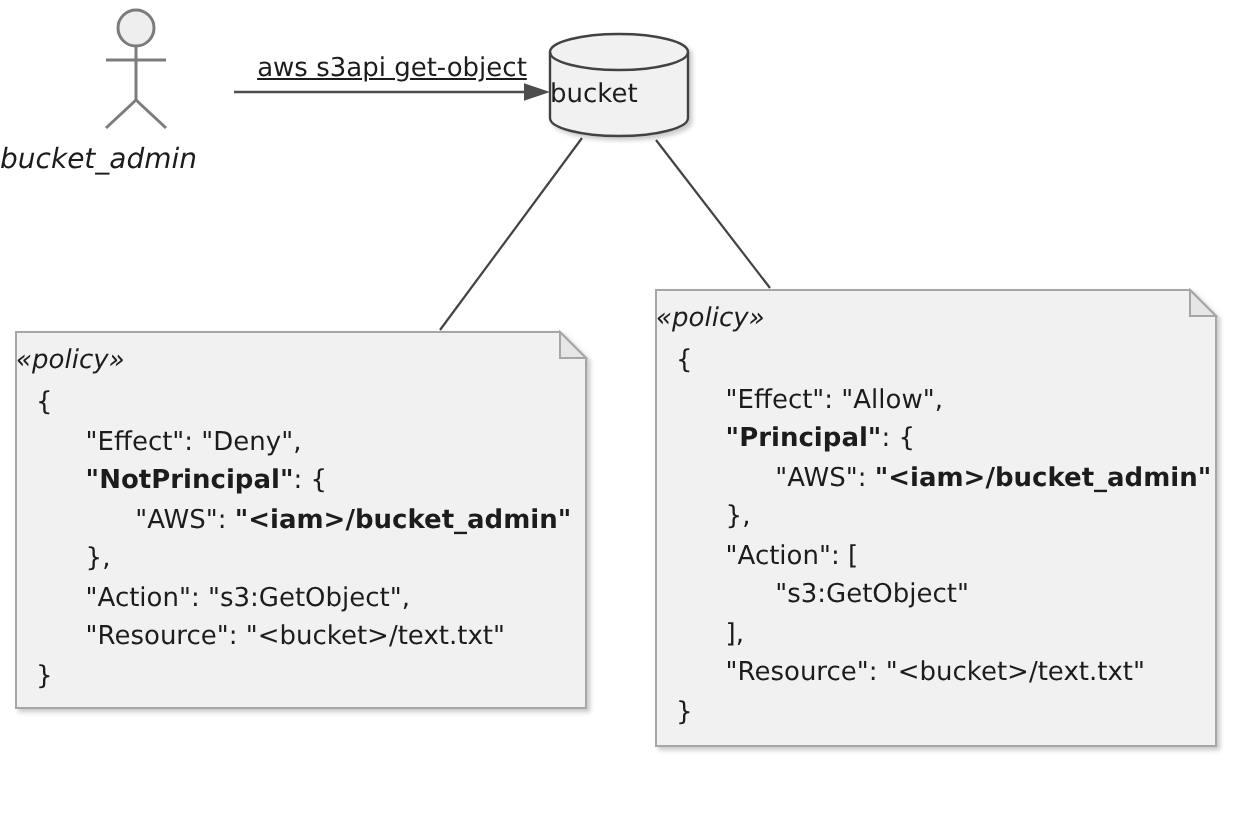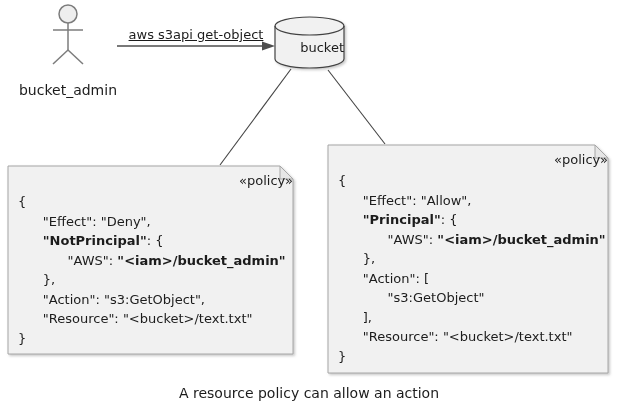--- a/index.html
+++ b/index.html
@@ -11,28 +11,28 @@
     --actor-fill:#eeeeee;
     --text:#1c1c1c;
   }
   html,body{margin:0;padding:0;background:#ffffff;}
   .stage{
     position:relative;width:618px;height:410px;background:#ffffff;overflow:hidden;
     font-family:"DejaVu Sans", sans-serif;color:var(--text);
   }
   .layer{position:absolute;left:0;top:0;}
   .label{position:absolute;}
-  .actor-label{left:0;top:82px;width:136px;text-align:center;font-size:14px;}
+  .actor-label{left:0;top:72px;width:136px;font-size:14px;font-style:italic;}
   .arrow-label{left:118px;top:27px;width:156px;text-align:center;font-size:13px;text-decoration:underline;}
-  .bucket-label{left:275px;top:40px;width:69px;text-align:right;font-size:13px;}
+  .bucket-label{left:275px;top:40px;width:69px;text-align:left;font-size:13px;}
   .caption{left:0;top:385px;width:618px;text-align:center;font-size:14px;}
   .note-content{position:absolute;}
   .note-left{left:8px;top:166px;width:285px;height:188px;}
   .note-right{left:328px;top:145px;width:280px;height:228px;}
-  .stereotype{padding-top:7px;text-align:right;font-size:13px;}
+  .stereotype{padding-top:7px;text-align:left;font-style:italic;font-size:13px;}
   .code{padding:4px 0 0 10px;font-size:13px;line-height:19.5px;white-space:pre;}
   .code .b{font-weight:bold;}
 </style>
 </head>
 <body>
 
 <div class="stage">
 
   <svg class="layer" width="618" height="410" viewBox="0 0 618 410">
     <defs>
@@ -80,14 +80,13 @@
   <div class="note-content note-left">
     <div class="stereotype">«policy»</div>
     <div class="code"><div><span>{</span></div><div><span>      "Effect": "Deny",</span></div><div><span>      </span><span class="b">"NotPrincipal"</span><span>: {</span></div><div><span>            "AWS": </span><span class="b">"&lt;iam&gt;/bucket_admin"</span></div><div><span>      },</span></div><div><span>      "Action": "s3:GetObject",</span></div><div><span>      "Resource": "&lt;bucket&gt;/text.txt"</span></div><div><span>}</span></div></div>
   </div>
 
   <div class="note-content note-right">
     <div class="stereotype">«policy»</div>
     <div class="code"><div><span>{</span></div><div><span>      "Effect": "Allow",</span></div><div><span>      </span><span class="b">"Principal"</span><span>: {</span></div><div><span>            "AWS": </span><span class="b">"&lt;iam&gt;/bucket_admin"</span></div><div><span>      },</span></div><div><span>      "Action": [</span></div><div><span>            "s3:GetObject"</span></div><div><span>      ],</span></div><div><span>      "Resource": "&lt;bucket&gt;/text.txt"</span></div><div><span>}</span></div></div>
   </div>
 
-  <div class="label caption">A resource policy can allow an action</div>
 </div>
 
 </body></html>

